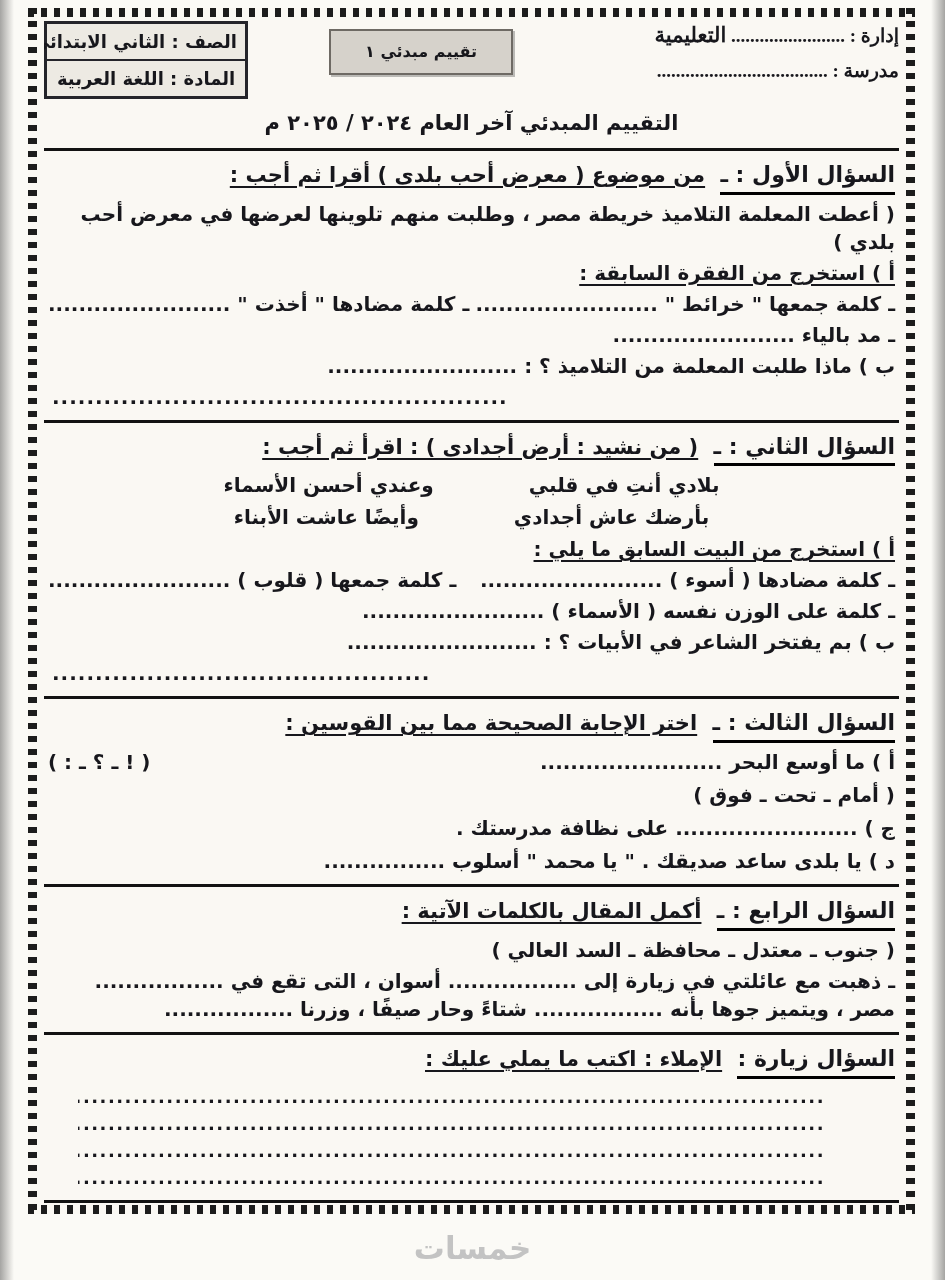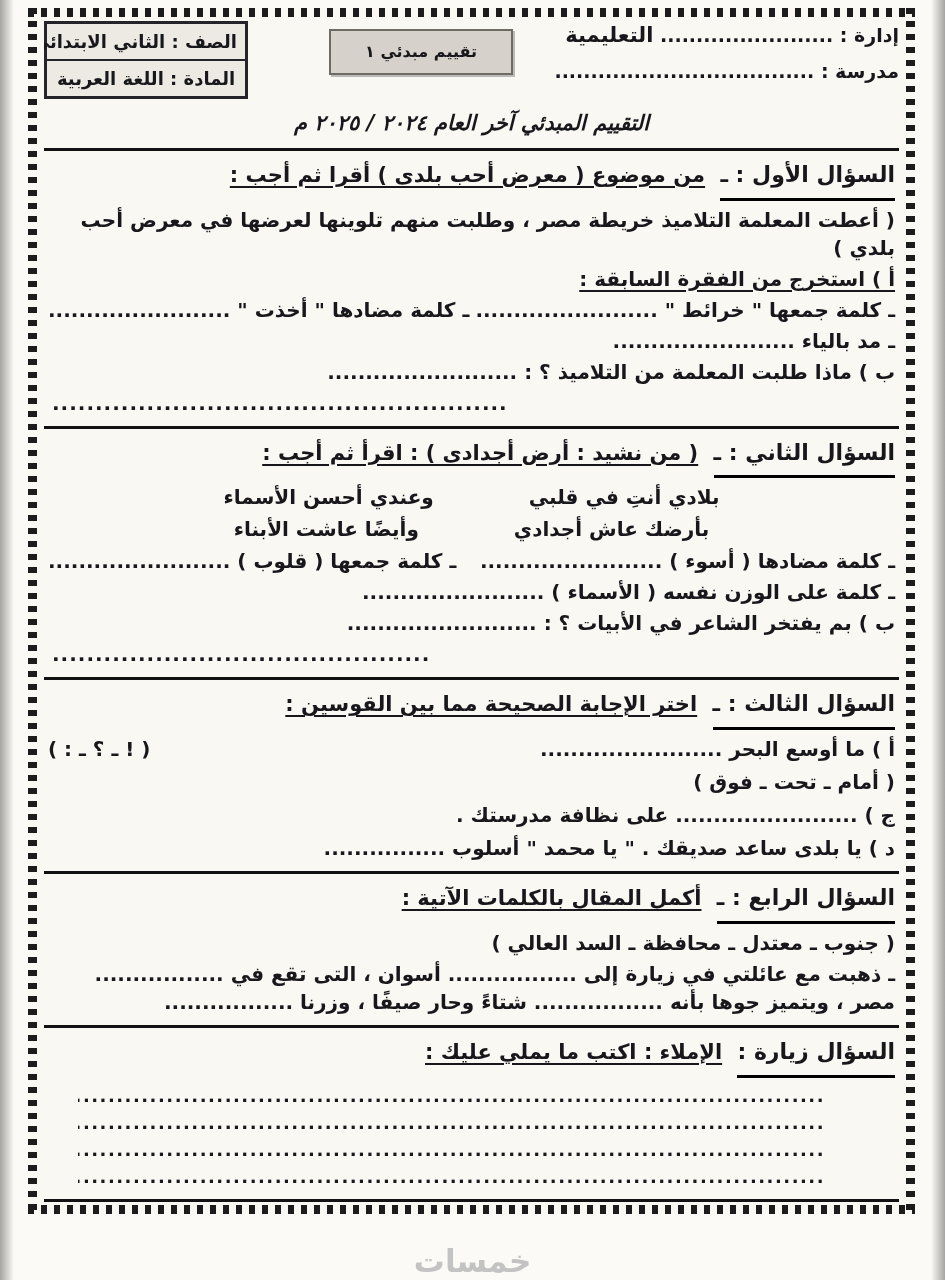--- a/index.html
+++ b/index.html
@@ -41,65 +41,65 @@
   .edge-left { left: 0; } .edge-right { right: 0; }
 
   .frame-content {
     position: absolute; inset: 11px 16px; overflow: hidden;
     font-size: 20px; font-weight: 700; line-height: 1.4;
   }
 
   
   .head { display: flex; justify-content: space-between; align-items: flex-start; margin-top: 2px; }
   .head-right { width: 305px; font-size: 19px; }
-  .head-right .row { margin-bottom: 8px; white-space: nowrap; }
+  .head-right .row { margin-bottom: 8px; white-space: nowrap; font-family: Liberation Serif, serif; }
   .head-right .suffix { font-size: 21px; }
   .dots { letter-spacing: 1px; font-weight: 700; }
   .title-box {
     margin-top: 8px;
     background: #d6d2cb; border: 2px solid #6e6a64;
     box-shadow: 2px 2px 0 rgba(0,0,0,.25);
     padding: 10px 34px; font-size: 16px; white-space: nowrap;
   }
   .class-box {
     width: 204px; border: 3px solid #24242a; background: #edeae3;
     text-align: center; font-size: 18px;
   }
   .class-box .crow { padding: 5px 8px; border-bottom: 2.5px solid #24242a; white-space: nowrap; }
   .class-box .crow.last { border-bottom: none; }
 
-  .exam-title { text-align: center; font-size: 21px; margin: 10px 0 4px; font-style: italic; }
+  .exam-title { text-align: center; font-size: 21px; margin: 10px 0 4px; }
 
   .sep { border-top: 3px solid #121212; margin: 9px 0; }
 
   
   .q { padding: 0 4px; }
   .q-head { font-size: 21px; margin-bottom: 5px; }
   .q-label {
     display: inline-block; font-size: 22px;
-    border-bottom: 3px solid #000; padding-bottom: 7px; margin-left: 8px;
+    border-bottom: 3px solid #000; padding-bottom: 1px; margin-left: 8px;
   }
   .ul { text-decoration: underline; text-underline-offset: 4px; }
   .center { }
   .line { margin: 3px 0; }
   .two-col { display: flex; justify-content: space-between; margin: 3px 0; }
   .choice-row { display: flex; justify-content: space-between; margin: 5px 0; }
   .choice-row .choices { white-space: nowrap; }
   .left-dots { direction: ltr; text-align: left; letter-spacing: 1px; margin: 0 0 2px 4px; white-space: nowrap; overflow: hidden; }
 
   .verse { display: flex; justify-content: center; gap: 95px; margin: 4px 0; }
   .verse .half { white-space: nowrap; text-align: center; }
 
   .ima-line {
     letter-spacing: 1.5px; white-space: nowrap; overflow: hidden;
     margin: 2px 70px 2px 30px; font-size: 18px;
   }
 
   .watermark {
-    position: absolute; bottom: 1px; left: 0; right: 0;
+    position: absolute; bottom: 14px; left: 0; right: 0;
     text-align: center; color: #c3c3c3; font-size: 31px; font-weight: 700;
     letter-spacing: 1px; z-index: 1;
   }
 </style>
 </head>
 <body>
 
 <div class="page">
 
   <div class="frame">
@@ -154,20 +154,21 @@
           <span class="ul">( من نشيد : أرض أجدادى ) : اقرأ ثم أجب :</span>
         </div>
         <div class="verse">
           <span class="half">بلادي أنتِ في قلبي</span>
           <span class="half">وعندي أحسن الأسماء</span>
         </div>
         <div class="verse">
           <span class="half">بأرضك عاش أجدادي</span>
           <span class="half">وأيضًا عاشت الأبناء</span>
         </div>
+        <div class="line ul">أ ) استخرج من البيت السابق ما يلي :</div>
         <div class="two-col">
           <span>ـ كلمة مضادها ( أسوء ) ........................</span>
           <span>ـ كلمة جمعها ( قلوب ) ........................</span>
         </div>
         <div class="line">ـ كلمة على الوزن نفسه ( الأسماء ) ........................</div>
         <div class="line">ب ) بم يفتخر الشاعر في الأبيات ؟ : .........................</div>
         <div class="left-dots">............................................</div>
       </section>
 
       <div class="sep"></div>

